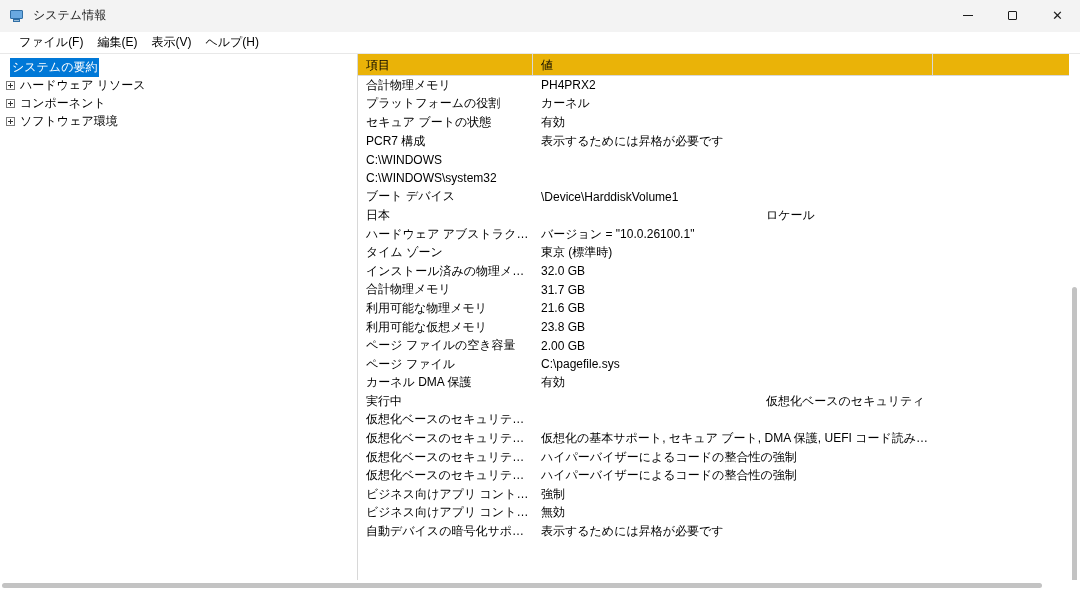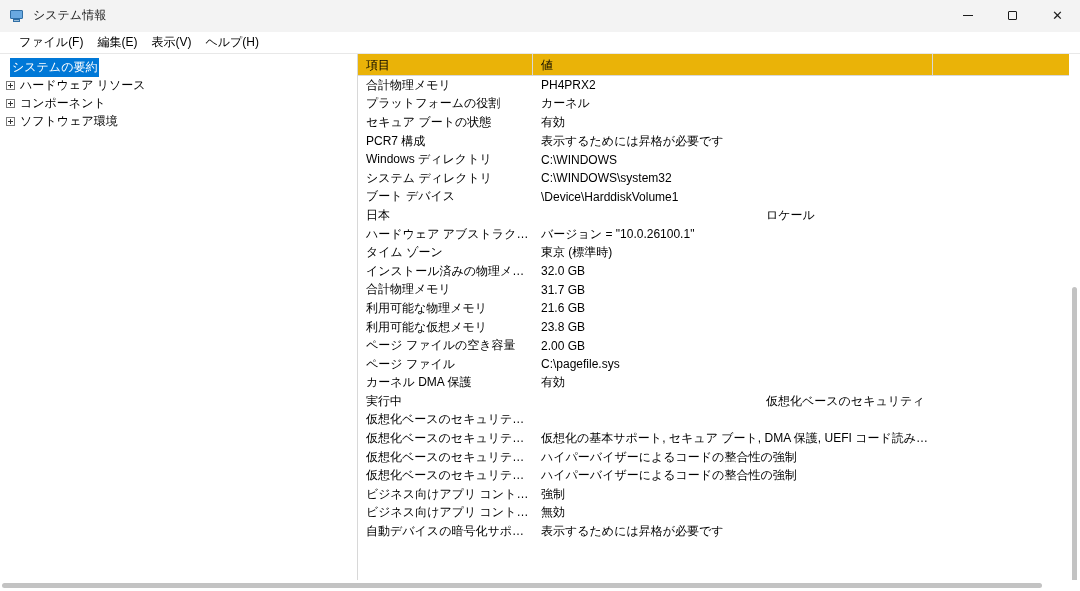--- a/index.html
+++ b/index.html
@@ -305,25 +305,23 @@
           </div>
           <div class="row">
             <div class="cell c1">セキュア ブートの状態</div>
             <div class="cell c2">有効</div>
           </div>
           <div class="row">
             <div class="cell c1">PCR7 構成</div>
             <div class="cell c2">表示するためには昇格が必要です</div>
           </div>
           <div class="row">
-            <div class="cell c1">Windows ディレクトリ</div>
             <div class="cell c2">C:\WINDOWS</div>
           </div>
           <div class="row">
-            <div class="cell c1">システム ディレクトリ</div>
             <div class="cell c2">C:\WINDOWS\system32</div>
           </div>
           <div class="row">
             <div class="cell c1">ブート デバイス</div>
             <div class="cell c2">\Device\HarddiskVolume1</div>
           </div>
           <div class="row">
             <div class="cell c2">日本</div>
             <div class="cell c1">ロケール</div>
           </div>

